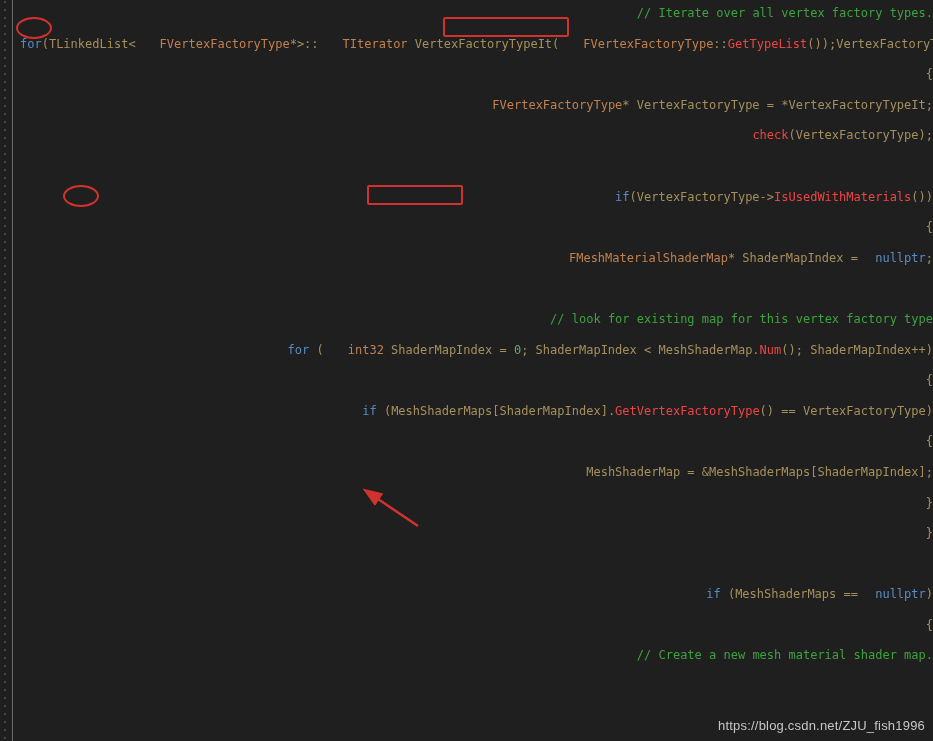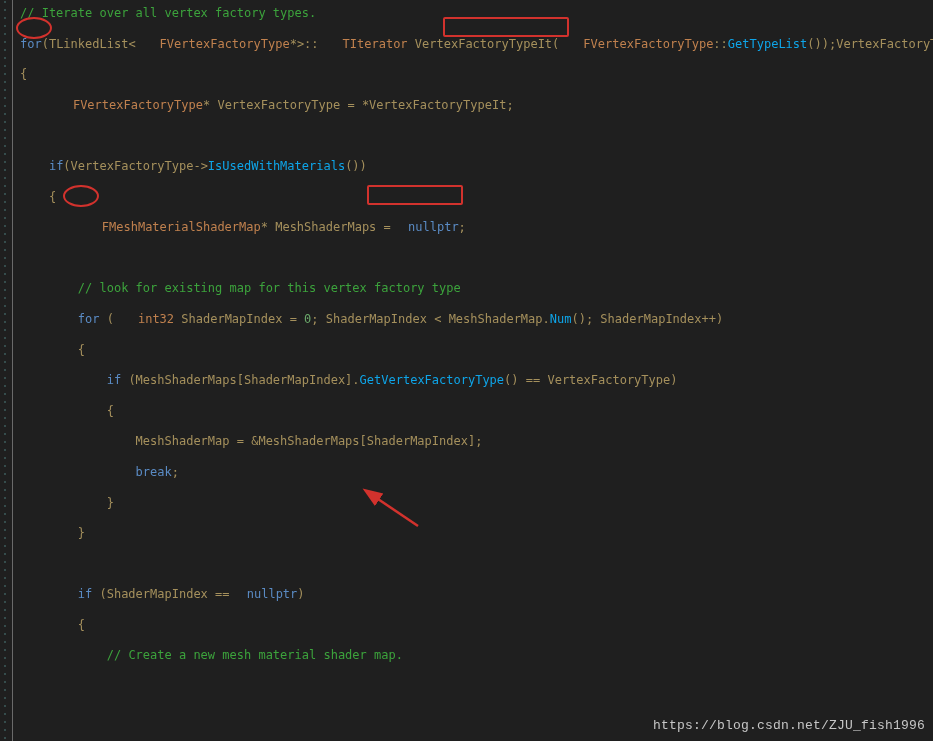--- a/index.html
+++ b/index.html
@@ -13,26 +13,26 @@
   }
   pre.code {
     margin: 0;
     padding: 6px 0 0 0;
     font-family: Consolas, "DejaVu Sans Mono", monospace;
     font-size: 12px;
     line-height: 15.3px;
     color: #987a4a; 
     white-space: pre;
   }
-  .l { display: block; padding-left: 20px; }
+  .l { display: block; padding-left: 20px; text-align: right; }
   .c  { color: #3ca33c; }           
   .kw { color: #5a8bc4; }           
   .ty { color: #c0814e; padding-left: 24px; }           
   .id { color: #a5905c; }           
-  .fn { color: #0ea5e9; }           
+  .fn { color: #ef4444; }           
   .np { color: #5a8bc4; margin-left: 10px; }           
   .num{ color: #6aa86a; }
   .gutter {
     position:absolute; left:0; top:0; bottom:0; width:12px;
     border-right:1px solid #6a6a6a;
     background:
       repeating-linear-gradient(#1f1f1f 0 20px,#1f1f1f 20px 40px),
       linear-gradient(#1f1f1f,#1f1f1f);
   }
   .dots {
@@ -56,53 +56,53 @@
     pointer-events:none;
   }
   .arrow {
     position:absolute;
     pointer-events:none;
   }
   .watermark{
     position:absolute;
     right:8px; bottom:8px;
     color:#c6c6c6;
-    font-family:Liberation Mono, monospace;
+    font-family:Liberation Sans, sans-serif;
     font-size:13px;
     letter-spacing:0.2px;
     user-select:none;
   }
 </style>
 </head>
 <body>
 
 <div class="gutter">
     <div class="dots"></div>
   </div>
 
 <pre class="code"><span class="l"><span class="c">// Iterate over all vertex factory types.</span></span>
 <span class="l"><span class="kw">for</span><span class="id">(TLinkedList&lt;</span><span class="ty">FVertexFactoryType</span><span class="id">*&gt;::</span><span class="ty">TIterator</span><span class="id"> VertexFactoryTypeIt(</span><span class="ty">FVertexFactoryType</span><span class="id">::</span><span class="fn">GetTypeList</span><span class="id">());VertexFactoryTypeIt;VertexFactoryTypeIt.</span></span>
 <span class="l"><span class="id">{</span></span>
 <span class="l">    <span class="ty">FVertexFactoryType</span><span class="id">* VertexFactoryType = *VertexFactoryTypeIt;</span></span>
+<span class="l">    <span class="fn">check</span><span class="id">(VertexFactoryType);</span></span>
 <span class="l"> </span>
 <span class="l">    <span class="kw">if</span><span class="id">(VertexFactoryType-&gt;</span><span class="fn">IsUsedWithMaterials</span><span class="id">())</span></span>
 <span class="l">    <span class="id">{</span></span>
-<span class="l">        <span class="ty">FMeshMaterialShaderMap</span><span class="id">* MeshShaderMaps = </span><span class="np">nullptr</span><span class="id">;</span></span>
+<span class="l">        <span class="ty">FMeshMaterialShaderMap</span><span class="id">* ShaderMapIndex = </span><span class="np">nullptr</span><span class="id">;</span></span>
 <span class="l"> </span>
 <span class="l">        <span class="c">// look for existing map for this vertex factory type</span></span>
 <span class="l">        <span class="kw">for</span><span class="id"> (</span><span class="ty">int32</span><span class="id"> ShaderMapIndex = </span><span class="num">0</span><span class="id">; ShaderMapIndex &lt; </span><span class="id">MeshShaderMap</span><span class="id">.</span><span class="fn">Num</span><span class="id">(); ShaderMapIndex++)</span></span>
 <span class="l">        <span class="id">{</span></span>
 <span class="l">            <span class="kw">if</span><span class="id"> (MeshShaderMaps[ShaderMapIndex].</span><span class="fn">GetVertexFactoryType</span><span class="id">() == VertexFactoryType)</span></span>
 <span class="l">            <span class="id">{</span></span>
 <span class="l">                <span class="id">MeshShaderMap = &amp;MeshShaderMaps[ShaderMapIndex];</span></span>
-<span class="l">                <span class="kw">break</span><span class="id">;</span></span>
 <span class="l">            <span class="id">}</span></span>
 <span class="l">        <span class="id">}</span></span>
 <span class="l"> </span>
-<span class="l">        <span class="kw">if</span><span class="id"> (ShaderMapIndex == </span><span class="np">nullptr</span><span class="id">)</span></span>
+<span class="l">        <span class="kw">if</span><span class="id"> (MeshShaderMaps == </span><span class="np">nullptr</span><span class="id">)</span></span>
 <span class="l">        <span class="id">{</span></span>
 <span class="l">            <span class="c">// Create a new mesh material shader map.</span></span>
 
 
 
 
 
 
 
 

